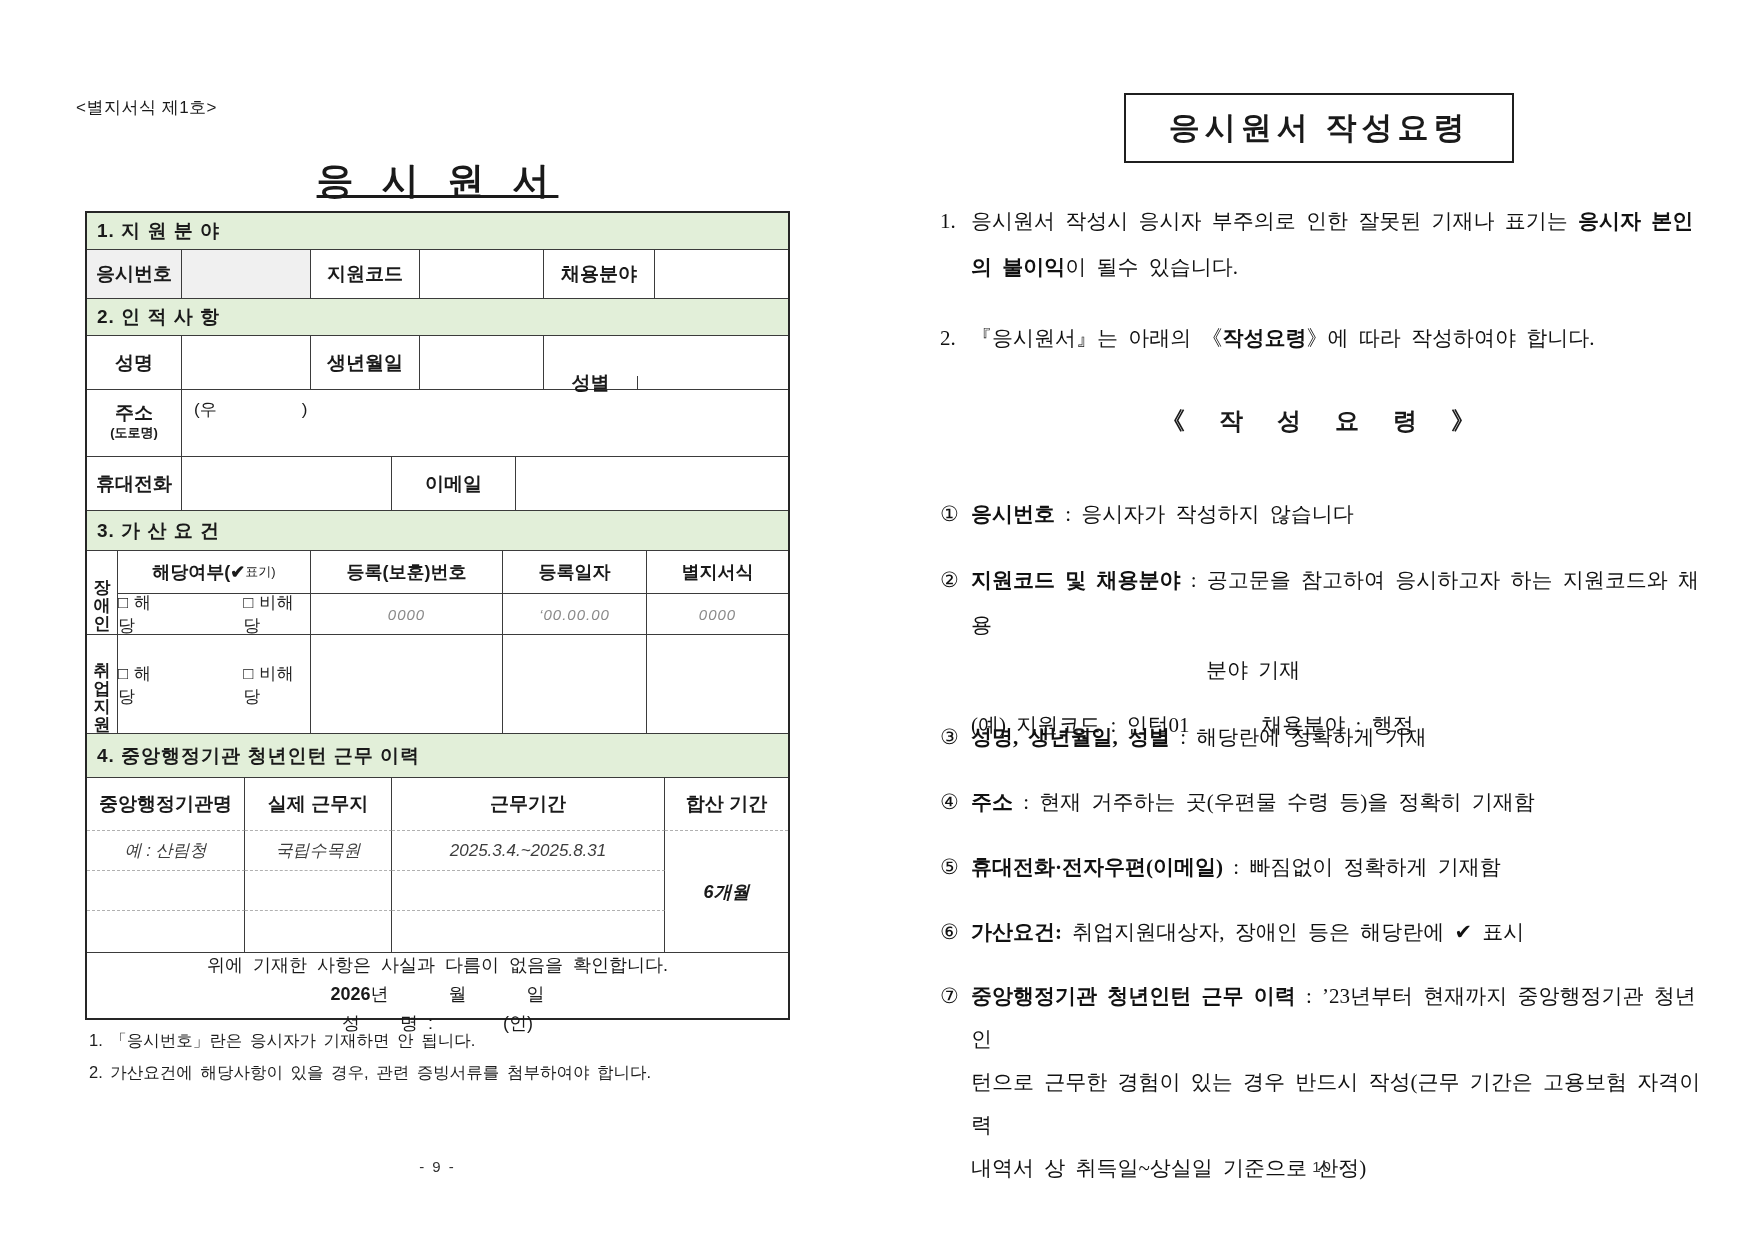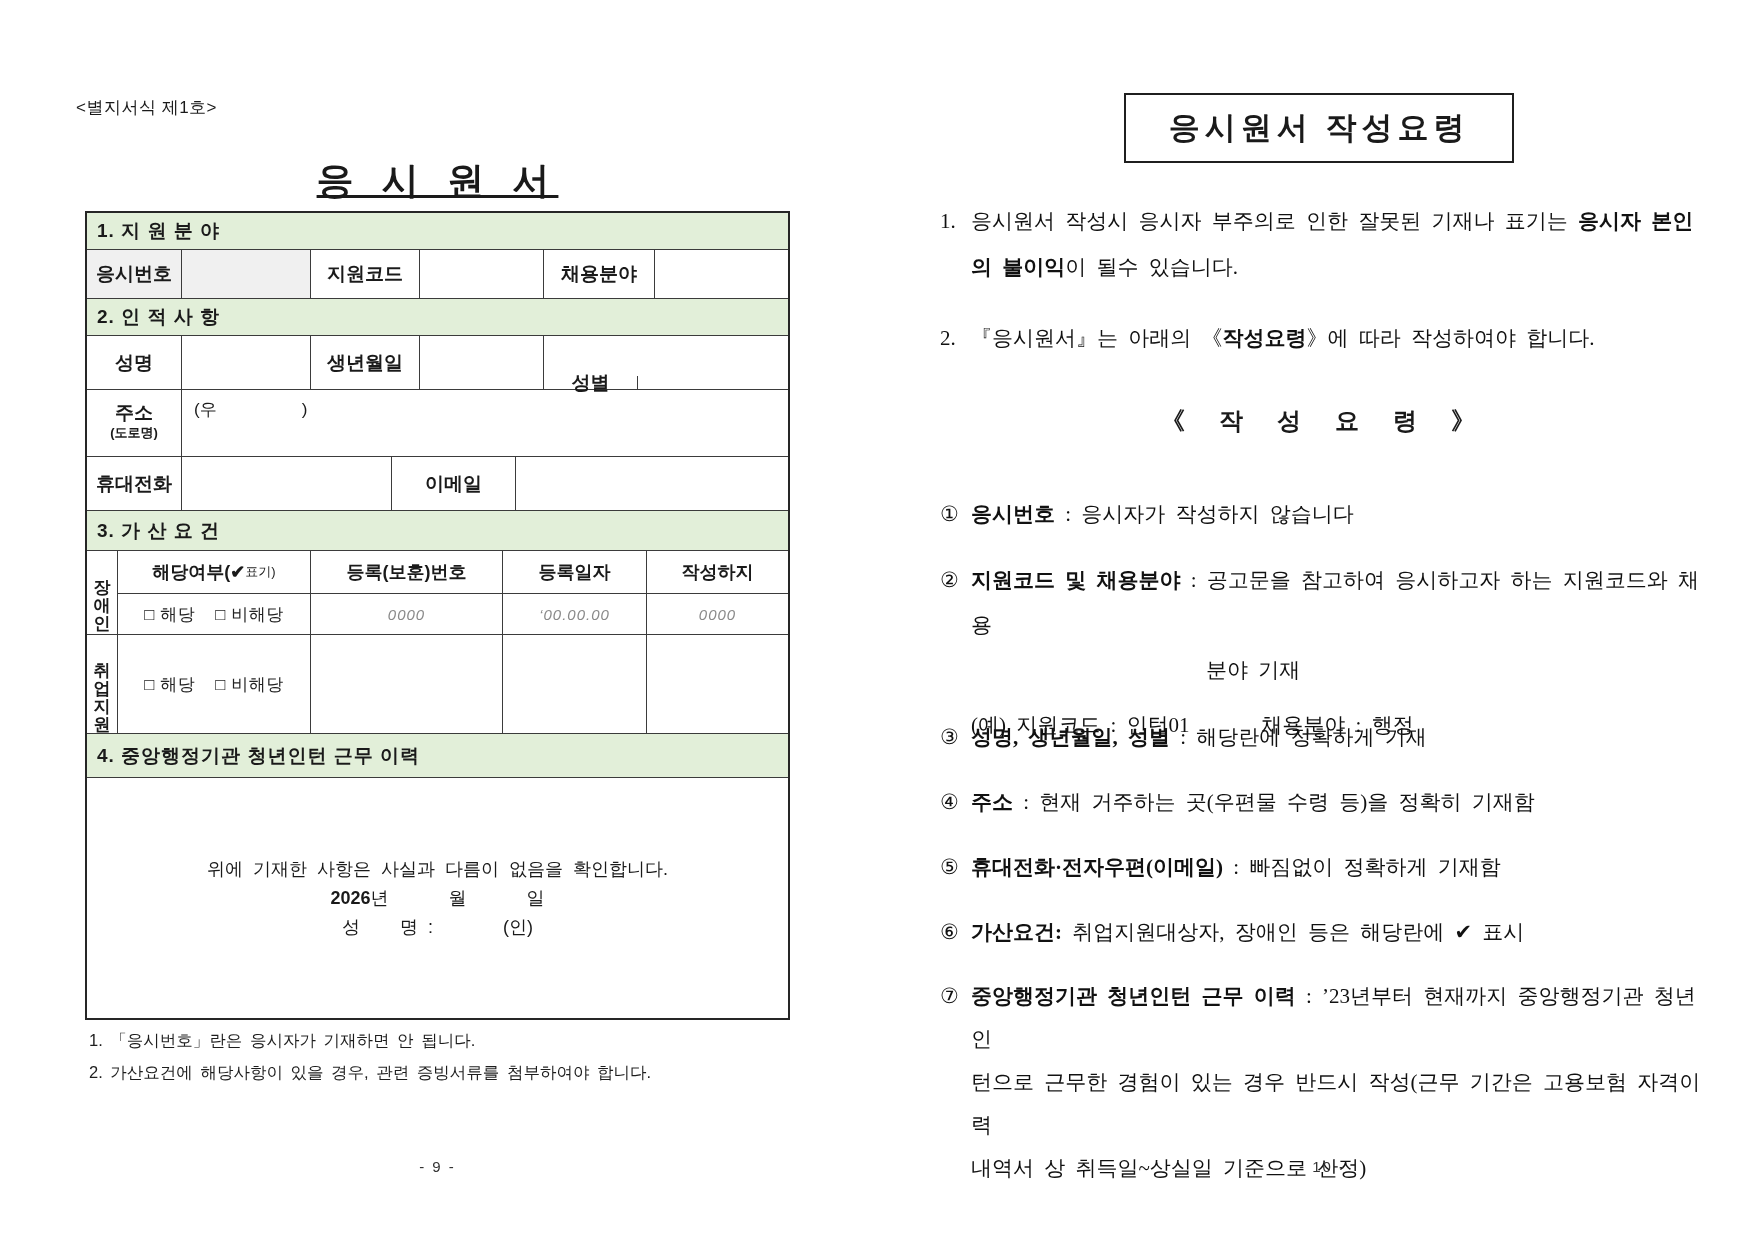--- a/index.html
+++ b/index.html
@@ -45,21 +45,21 @@
   .s3grid{display:grid;grid-template-columns:31px 193px 192px 144px 1fr;grid-template-rows:43px 41px 99px;}
   .g{border-right:1px solid #3b3b3b;display:flex;align-items:center;justify-content:center;}
   .g.lastcol{border-right:none;}
   .g.bb{border-bottom:1px solid #3b3b3b;}
   .vert{
     writing-mode:vertical-rl;text-orientation:upright;
     font-weight:bold;font-size:17px;letter-spacing:1px;line-height:31px;
   }
   .s3head{font-weight:bold;font-size:18px;}
   .s3head .lt{font-weight:normal;font-size:13px;}
-  .chk{font-size:17px;letter-spacing:0.5px;color:#222;}
+  .chk{font-size:17px;letter-spacing:0.5px;color:#222;gap:28px;}
   .chk .gap{display:inline-block;width:20px;}
   .ph{font-style:italic;color:#8a8a8a;font-size:15px;letter-spacing:1px;}
   
   .s4grid{display:grid;grid-template-columns:158px 147px 273px 1fr;grid-template-rows:53px 40px 40px 42px;}
   .g.dash{border-bottom:1px dashed #b0b0b0;}
   .s4head{font-weight:bold;font-size:19px;}
   .ex{font-style:italic;color:#3d3d3d;font-size:17px;}
   .total-cell{grid-column:4;grid-row:2/5;}
   .total-cell span{font-style:italic;font-weight:600;font-size:18px;}
   
@@ -140,21 +140,21 @@
 
   <div class="lrow greenbar h40">3. 가 산 요 건</div>
   <div class="lrow s3grid h183">
     <div class="g bb vert" style="grid-column:1;grid-row:1/3;">장애인</div>
     <div class="g bb s3head" style="grid-column:2;grid-row:1;">
       <span>해당여부(✔</span>
         <span class="lt">표기)</span>
     </div>
     <div class="g bb s3head" style="grid-column:3;grid-row:1;">등록(보훈)번호</div>
     <div class="g bb s3head" style="grid-column:4;grid-row:1;">등록일자</div>
-    <div class="g bb s3head lastcol" style="grid-column:5;grid-row:1;">작성하지</div>
+    <div class="g bb s3head lastcol" style="grid-column:5;grid-row:1;">별지서식</div>
 
     <div class="g bb chk" style="grid-column:2;grid-row:2;">
       <span>□ 해당</span>
         <span class="gap"></span>
         <span>□ 비해당</span>
     </div>
     <div class="g bb ph" style="grid-column:3;grid-row:2;">0000</div>
     <div class="g bb ph" style="grid-column:4;grid-row:2;">‘00.00.00</div>
     <div class="g bb ph lastcol" style="grid-column:5;grid-row:2;">0000</div>
 
@@ -163,20 +163,42 @@
       <span>□ 해당</span>
         <span class="gap"></span>
         <span>□ 비해당</span>
     </div>
     <div class="g" style="grid-column:3;grid-row:3;"></div>
     <div class="g" style="grid-column:4;grid-row:3;"></div>
     <div class="g lastcol" style="grid-column:5;grid-row:3;"></div>
   </div>
 
   <div class="lrow greenbar h38">4. 중앙행정기관 청년인턴 근무 이력</div>
+  <div class="lrow s4grid h175">
+    <div class="g dash s4head" style="grid-column:1;grid-row:1;">중앙행정기관명</div>
+    <div class="g dash s4head" style="grid-column:2;grid-row:1;">실제 근무지</div>
+    <div class="g dash s4head" style="grid-column:3;grid-row:1;">근무기간</div>
+    <div class="g dash s4head lastcol" style="grid-column:4;grid-row:1;">합산 기간</div>
+
+    <div class="g dash ex" style="grid-column:1;grid-row:2;">예 : 산림청</div>
+    <div class="g dash ex" style="grid-column:2;grid-row:2;">국립수목원</div>
+    <div class="g dash ex" style="grid-column:3;grid-row:2;">2025.3.4.~2025.8.31</div>
+
+    <div class="g dash" style="grid-column:1;grid-row:3;"></div>
+    <div class="g dash" style="grid-column:2;grid-row:3;"></div>
+    <div class="g dash" style="grid-column:3;grid-row:3;"></div>
+
+    <div class="g" style="grid-column:1;grid-row:4;"></div>
+    <div class="g" style="grid-column:2;grid-row:4;"></div>
+    <div class="g" style="grid-column:3;grid-row:4;"></div>
+
+    <div class="g lastcol total-cell">
+      <span>6개월</span>
+    </div>
+  </div>
 
   <div class="lrow cell confirm">
     <div>위에 기재한 사항은 사실과 다름이 없음을 확인합니다.</div>
     <div class="l2">
       <span class="yr">2026</span><span class="pre">년      월      일</span>
     </div>
     <div class="l3">
       <span class="pre">성    명 :</span><span class="spacer"></span><span>(인)</span>
     </div>
   </div>

